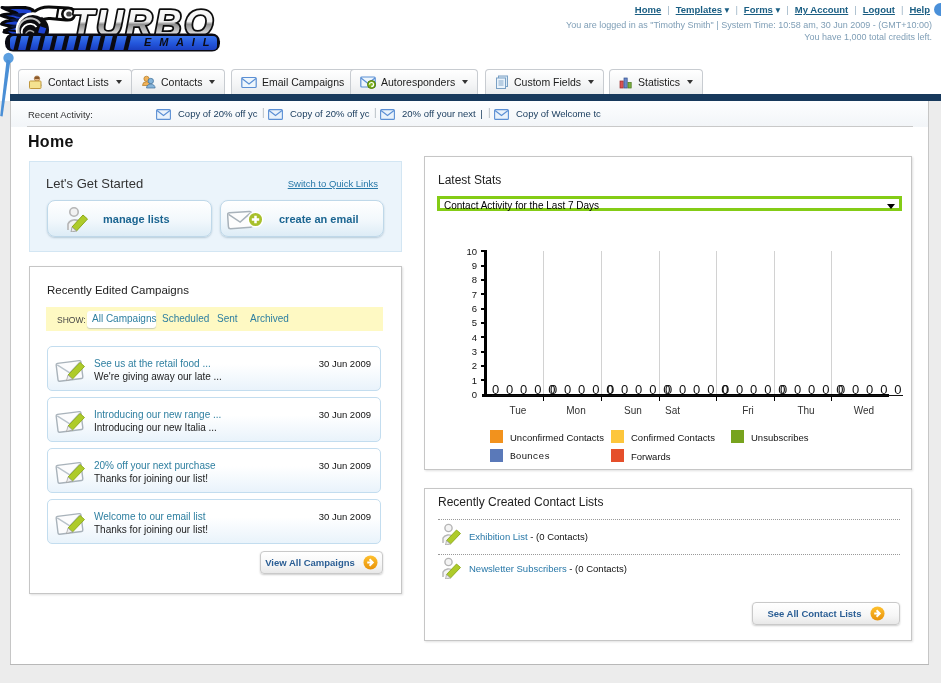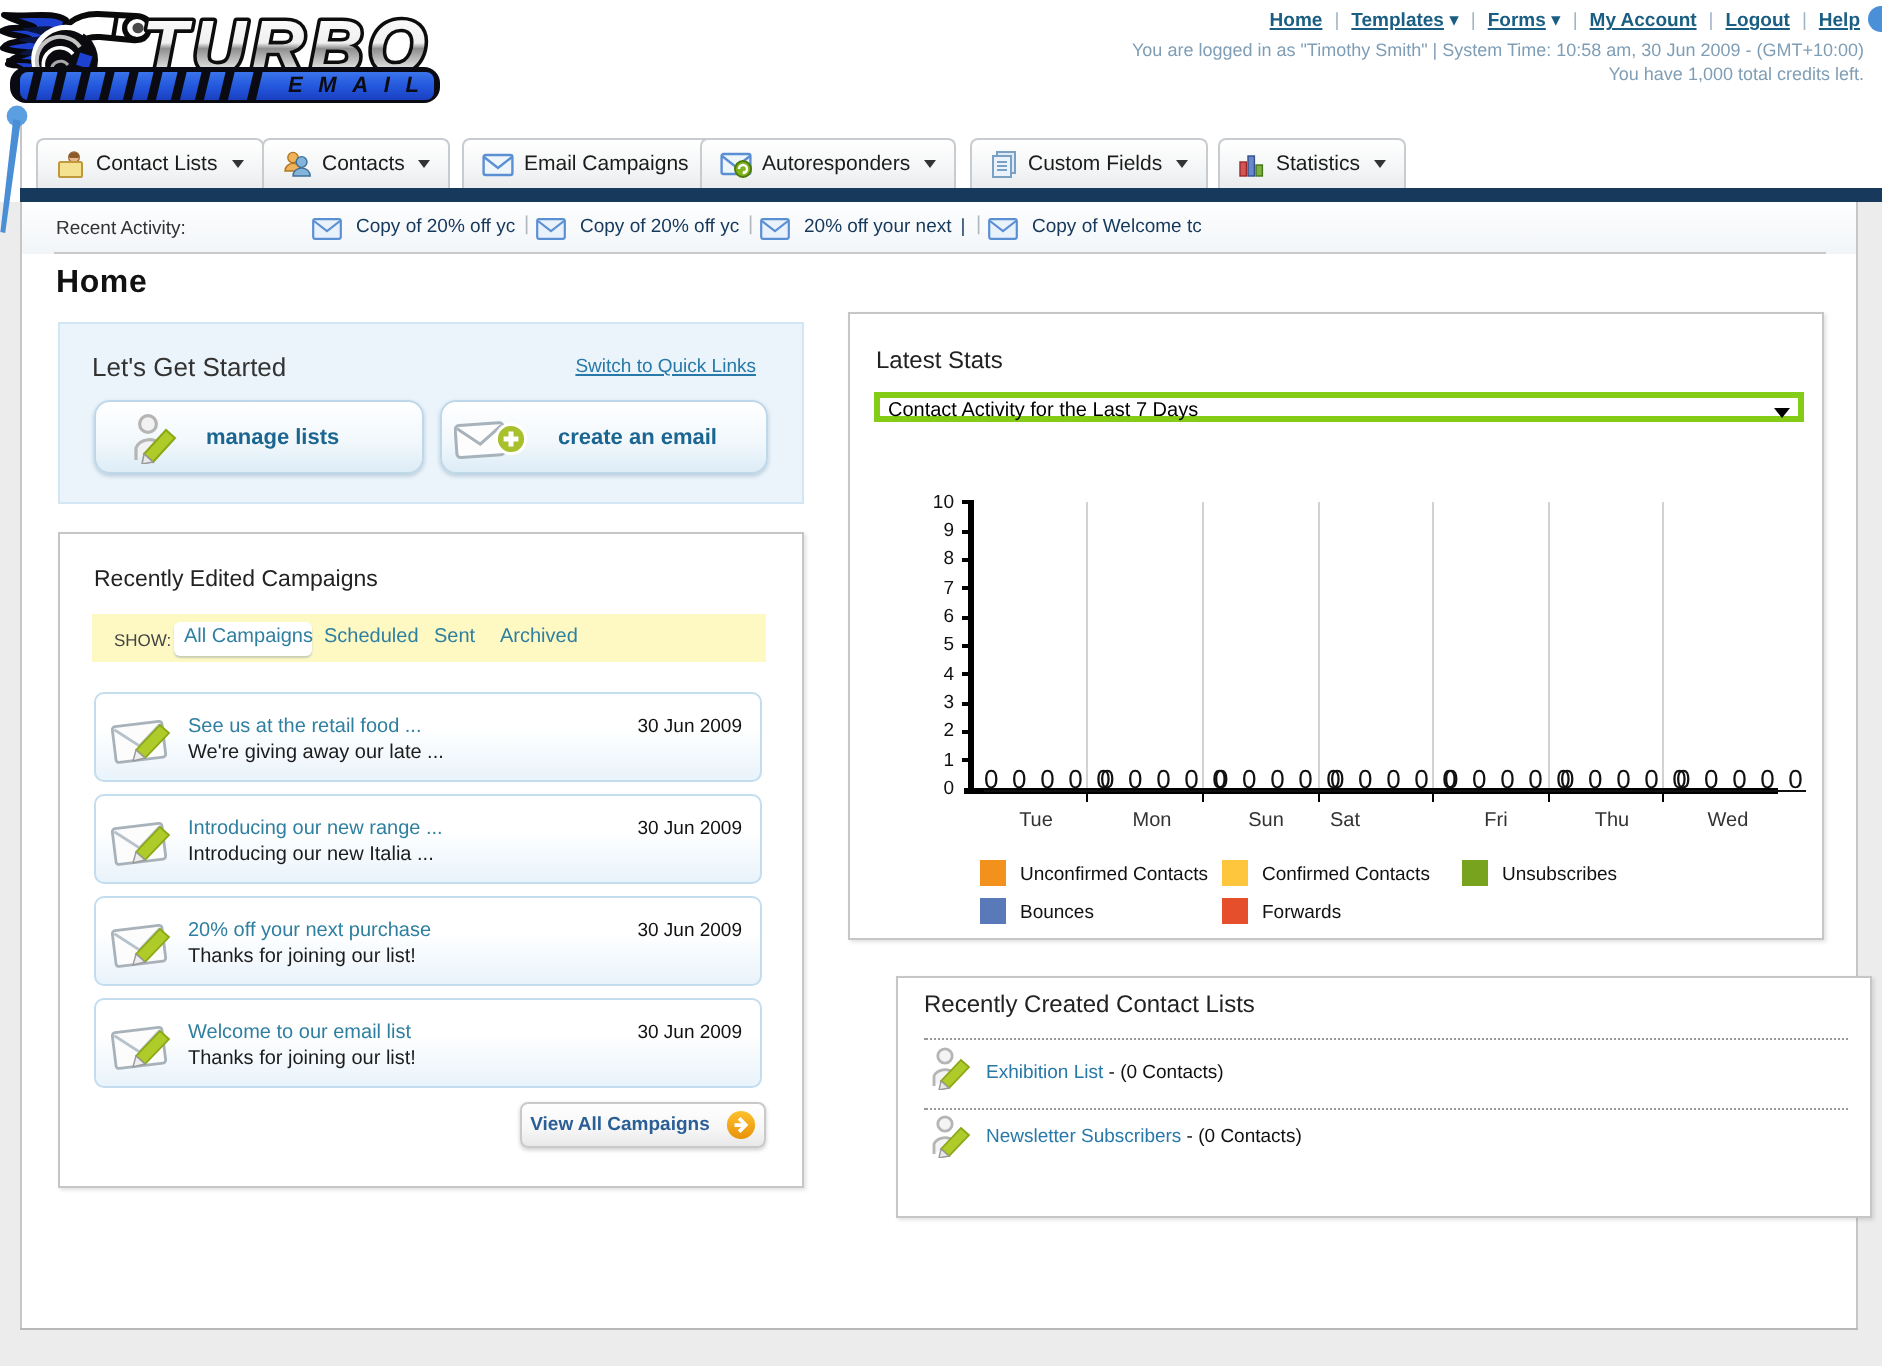--- a/index.html
+++ b/index.html
@@ -80,21 +80,21 @@
 .xlab { position:absolute; font-size:10px; color:#333; }
 .zeros { position:absolute; font-size:13px; color:#111; letter-spacing:1.6px; white-space:nowrap;text-decoration:underline; }
 .grid { position:absolute; width:1px; background:#d2d2d2; }
 .tick { position:absolute; background:#000; }
 #yaxis { position:absolute; background:#000; }
 #xaxis { position:absolute; background:#000; }
 .sw { position:absolute; width:13px; height:13px; }
 .leglab { position:absolute; font-size:9.5px; color:#111; white-space:nowrap; }
 
 
-#clists { left:448px; top:488px; width:488px; height:121px;padding-left:28px; }
+#clists { left:424px; top:488px; width:488px; height:153px;padding-left:28px; }
 #clists .ptitle { left:13px; top:6px; }
 .dotl { position:absolute; left:13px; width:462px; border-top:1px dotted #999; }
 .citem { position:absolute; left:44px; font-size:9.5px; color:#111; white-space:nowrap; }
 .citem a { color:#2878a8; text-decoration:none; }
 .cicon { position:absolute; left:16px; }
 </style>
 </head>
 <body>
 <div id="bgband"></div>
 <div id="wrap"></div>
@@ -388,21 +388,21 @@
   <div class="xlab" style="left:297px;width:52px;top:248px;text-align:center;">Fri</div>
   <div class="xlab" style="left:355px;width:52px;top:248px;text-align:center;">Thu</div>
   <div class="xlab" style="left:413px;width:52px;top:248px;text-align:center;">Wed</div>
   <div class="sw" style="left:65px;top:273px;background:#f2921d;"></div>
   <div class="leglab" style="left:85px;top:275px;">Unconfirmed Contacts</div>
   <div class="sw" style="left:186px;top:273px;background:#fdc63c;"></div>
   <div class="leglab" style="left:206px;top:275px;">Confirmed Contacts</div>
   <div class="sw" style="left:306px;top:273px;background:#77a31e;"></div>
   <div class="leglab" style="left:326px;top:275px;">Unsubscribes</div>
   <div class="sw" style="left:65px;top:292px;background:#5a79b9;"></div>
-  <div class="leglab" style="left:85px;top:294px;">Bounces</div>
+  <div class="leglab" style="left:85px;top:294px;font-family:Liberation Mono, monospace;">Bounces</div>
   <div class="sw" style="left:186px;top:292px;background:#e54f2b;"></div>
   <div class="leglab" style="left:206px;top:294px;">Forwards</div>
 </div>
 
 <div class="panel" id="clists">
   <div class="ptitle">Recently Created Contact Lists</div>
   <div class="dotl" style="top:30px;"></div>
   <div class="cicon" style="top:34px;"><svg width="23" height="22" viewBox="0 0 23 22">
         <circle cx="7.5" cy="5" r="3.6" fill="#f4f4f4" stroke="#b5b5b5" stroke-width="1.4"></circle>
         <path d="M2,20 L2,15 a6,5 0 0 1 10,-1.5" fill="#f4f4f4" stroke="#b5b5b5" stroke-width="1.4"></path>
@@ -411,13 +411,23 @@
       </svg></div>
   <div class="citem" style="top:42px;"><a>Exhibition List</a> - (0 Contacts)</div>
   <div class="dotl" style="top:65px;"></div>
   <div class="cicon" style="top:68px;"><svg width="23" height="22" viewBox="0 0 23 22">
         <circle cx="7.5" cy="5" r="3.6" fill="#f4f4f4" stroke="#b5b5b5" stroke-width="1.4"></circle>
         <path d="M2,20 L2,15 a6,5 0 0 1 10,-1.5" fill="#f4f4f4" stroke="#b5b5b5" stroke-width="1.4"></path>
         <path d="M5.5,17.5 L15.5,7 L19.5,10.5 L9.5,21 Z" fill="#aecb2a" stroke="#8aa816" stroke-width="0.9"></path>
         <path d="M5.5,17.5 L9.5,21 L4.5,22 Z" fill="#e8e8e8" stroke="#999" stroke-width="0.7"></path>
       </svg></div>
   <div class="citem" style="top:74px;"><a>Newsletter Subscribers</a> - (0 Contacts)</div>
+  <div class="gobtn" style="left:327px; top:113px; width:148px;">See All Contact Lists<svg width="15" height="15" viewBox="0 0 16 16">
+        <defs>
+          <linearGradient id="og2" x1="0" y1="0" x2="0" y2="1">
+            <stop offset="0" stop-color="#ffc12e"></stop>
+            <stop offset="1" stop-color="#e8920a"></stop>
+          </linearGradient>
+        </defs>
+        <circle cx="8" cy="8" r="7.5" fill="url(#og2)"></circle>
+        <path d="M7,4.5 L10.5,8 L7,11.5 M4.5,8 L10,8" stroke="#fff" stroke-width="2" fill="none"></path>
+      </svg></div>
 </div>
 
 </body></html>

